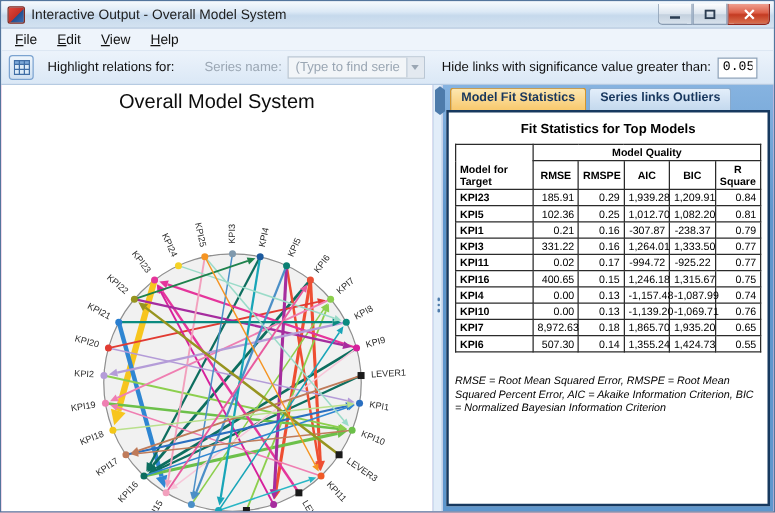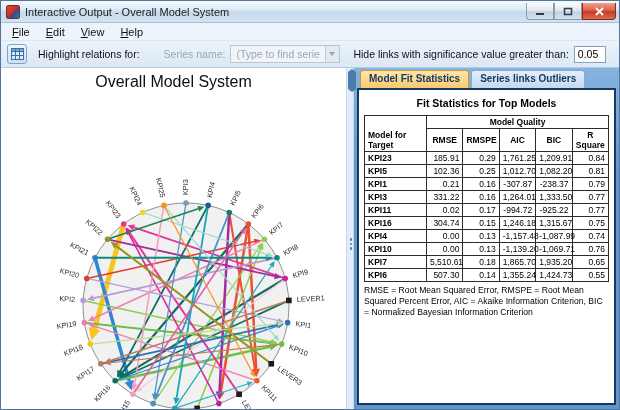--- a/index.html
+++ b/index.html
@@ -37,21 +37,21 @@
   .combo .arrow { margin-left:auto; width:15px; height:100%; border-left:1px solid #8fb3d9;
                   background:linear-gradient(180deg,#e9f2fb,#c8dcf0);
                   display:flex; align-items:center; justify-content:center; }
   .tri-down { width:0; height:0; border-left:3.5px solid transparent; border-right:3.5px solid transparent;
               border-top:4px solid #3c5a7a; }
   .combo.disabled { background:#f2f5f8; border-color:#b9c6d4; color:#9aa6b3; }
   .combo.disabled .arrow { background:#e3e9f0; border-left-color:#c2cdd9; }
   .combo.disabled .tri-down { border-top-color:#9aa6b3; }
   .lbl-disabled { color:#9aa6b3; }
   .num-input { width:32px; height:17px; border:1px solid #8aa0b8; font-size:10.5px; padding:0 3px;
-               font-family:Liberation Sans, sans-serif; }
+               font-family:Liberation Mono, monospace; }
   
   .content { flex:1; display:flex; background:#f9a8d4; overflow:hidden;justify-content:space-between; }
   .left-panel { width:345px; flex:0 0 345px; position:relative; background:#fff; }
   .lp-title { text-align:center; font-size:16px; color:#0d0d0d; padding-top:5px; }
   .net-svg { position:absolute; left:0; top:26px; }
   .splitter { width:8px; flex:0 0 8px; background:#e2edf9; border-left:1px solid #c5d8ec;
               border-right:1px solid #c5d8ec; position:relative; cursor:col-resize; }
   .split-arrows { position:absolute; top:4px; left:1px; }
   .tri-l { width:0; height:0; border-top:3px solid transparent; border-bottom:3px solid transparent;
            border-right:4px solid #4d7bab; margin-bottom:3px; }
@@ -69,21 +69,21 @@
   .tab.active { background:linear-gradient(180deg,#fde7b0,#f8c96e); border-color:#d3952d; }
   .panel-box { flex:1; background:#fff; border:2px solid #17395f; padding:4px 5px; overflow:hidden; }
   .tbl-title { font-size:10.5px; font-weight:bold; text-align:center; margin:3px 0 6px 0; color:#000; }
   table.fit { border-collapse:collapse; width:100%; font-size:8.5px; color:#000; table-layout:fixed; }
   table.fit th, table.fit td { border:1px solid #2b2b2b; padding:1px 3px; }
   table.fit th.rowh0 { width:62px; text-align:left; vertical-align:bottom; font-size:8.5px; }
   table.fit th.group { text-align:center; font-size:8.5px; }
   table.fit th.colh { text-align:center; font-size:8.5px; }
   table.fit th.rowh { text-align:left; font-weight:bold; }
   table.fit td { text-align:right; }
-  .footnote { font-size:8.6px; line-height:1.3; margin-top:3px; color:#000; }
+  .footnote { font-size:8.6px; line-height:1.3; margin-top:17px; color:#000;font-style:italic; }
 </style>
 </head>
 <body>
 
 <div class="window">
 
   <div class="titlebar">
     <div class="app-icon"></div>
     <div class="title-text">Interactive Output - Overall Model System</div>
     <div class="win-btns">
@@ -315,21 +315,21 @@
                 <th class="colh">AIC</th>
                 <th class="colh">BIC</th>
                 <th class="colh">R Square</th>
               </tr>
           </thead>
           <tbody id="fit-tbody">
               <tr>
                 <th class="rowh">KPI23</th>
                 <td>185.91</td>
                 <td>0.29</td>
-                <td>1,761.25</td>
+                <td>1,939.28</td>
                 <td>1,209.91</td>
                 <td>0.84</td>
               </tr>
               <tr>
                 <th class="rowh">KPI5</th>
                 <td>102.36</td>
                 <td>0.25</td>
                 <td>1,012.70</td>
                 <td>1,082.20</td>
                 <td>0.81</td>
@@ -353,21 +353,21 @@
               <tr>
                 <th class="rowh">KPI11</th>
                 <td>0.02</td>
                 <td>0.17</td>
                 <td>-994.72</td>
                 <td>-925.22</td>
                 <td>0.77</td>
               </tr>
               <tr>
                 <th class="rowh">KPI16</th>
-                <td>304.74</td>
+                <td>400.65</td>
                 <td>0.15</td>
                 <td>1,246.18</td>
                 <td>1,315.67</td>
                 <td>0.75</td>
               </tr>
               <tr>
                 <th class="rowh">KPI4</th>
                 <td>0.00</td>
                 <td>0.13</td>
                 <td>-1,157.48</td>
@@ -377,21 +377,21 @@
               <tr>
                 <th class="rowh">KPI10</th>
                 <td>0.00</td>
                 <td>0.13</td>
                 <td>-1,139.20</td>
                 <td>-1,069.71</td>
                 <td>0.76</td>
               </tr>
               <tr>
                 <th class="rowh">KPI7</th>
-                <td>5,510.61</td>
+                <td>8,972.63</td>
                 <td>0.18</td>
                 <td>1,865.70</td>
                 <td>1,935.20</td>
                 <td>0.65</td>
               </tr>
               <tr>
                 <th class="rowh">KPI6</th>
                 <td>507.30</td>
                 <td>0.14</td>
                 <td>1,355.24</td>

